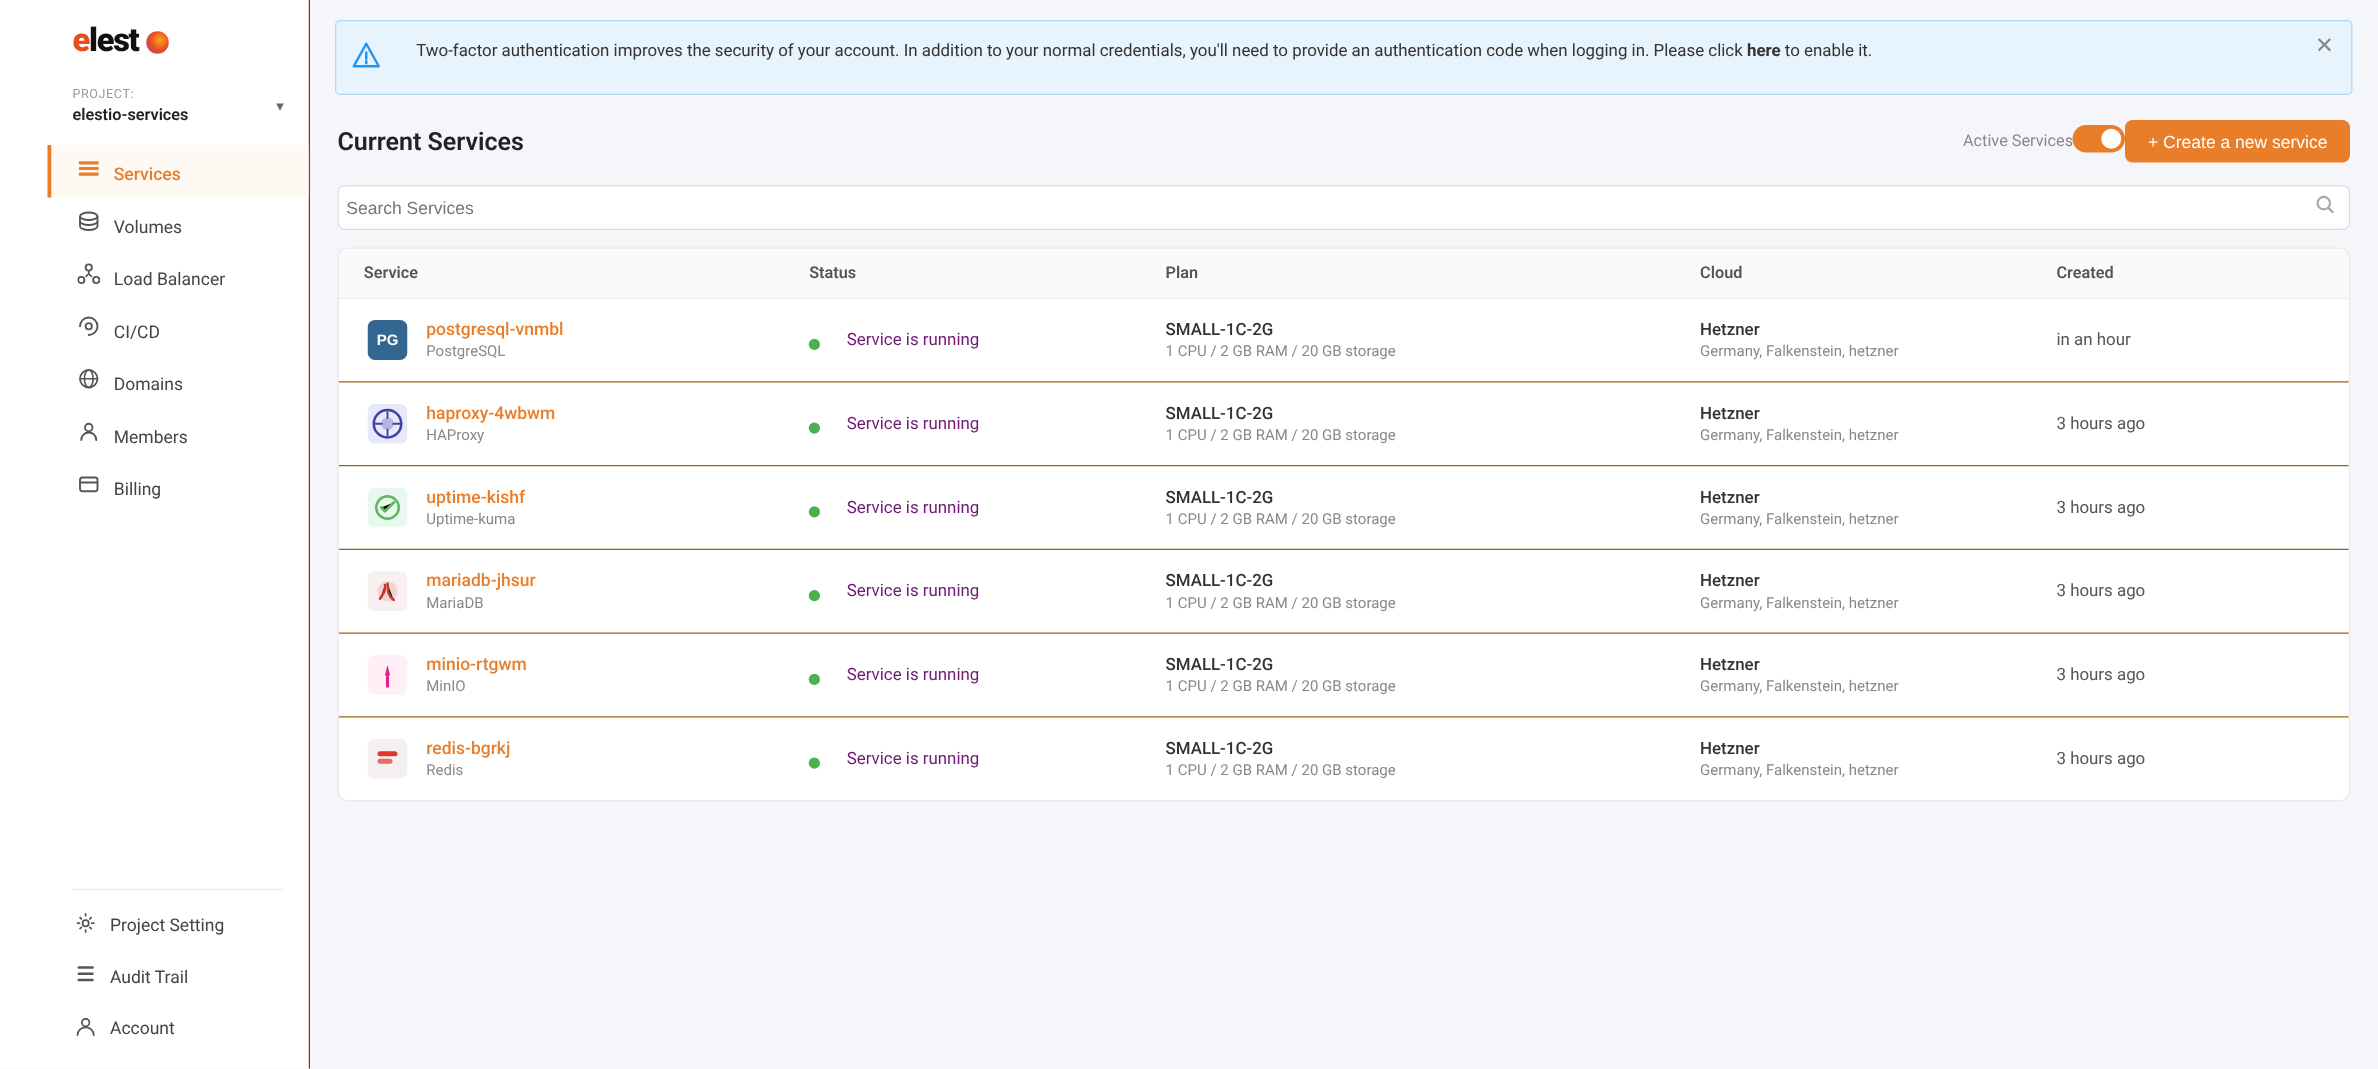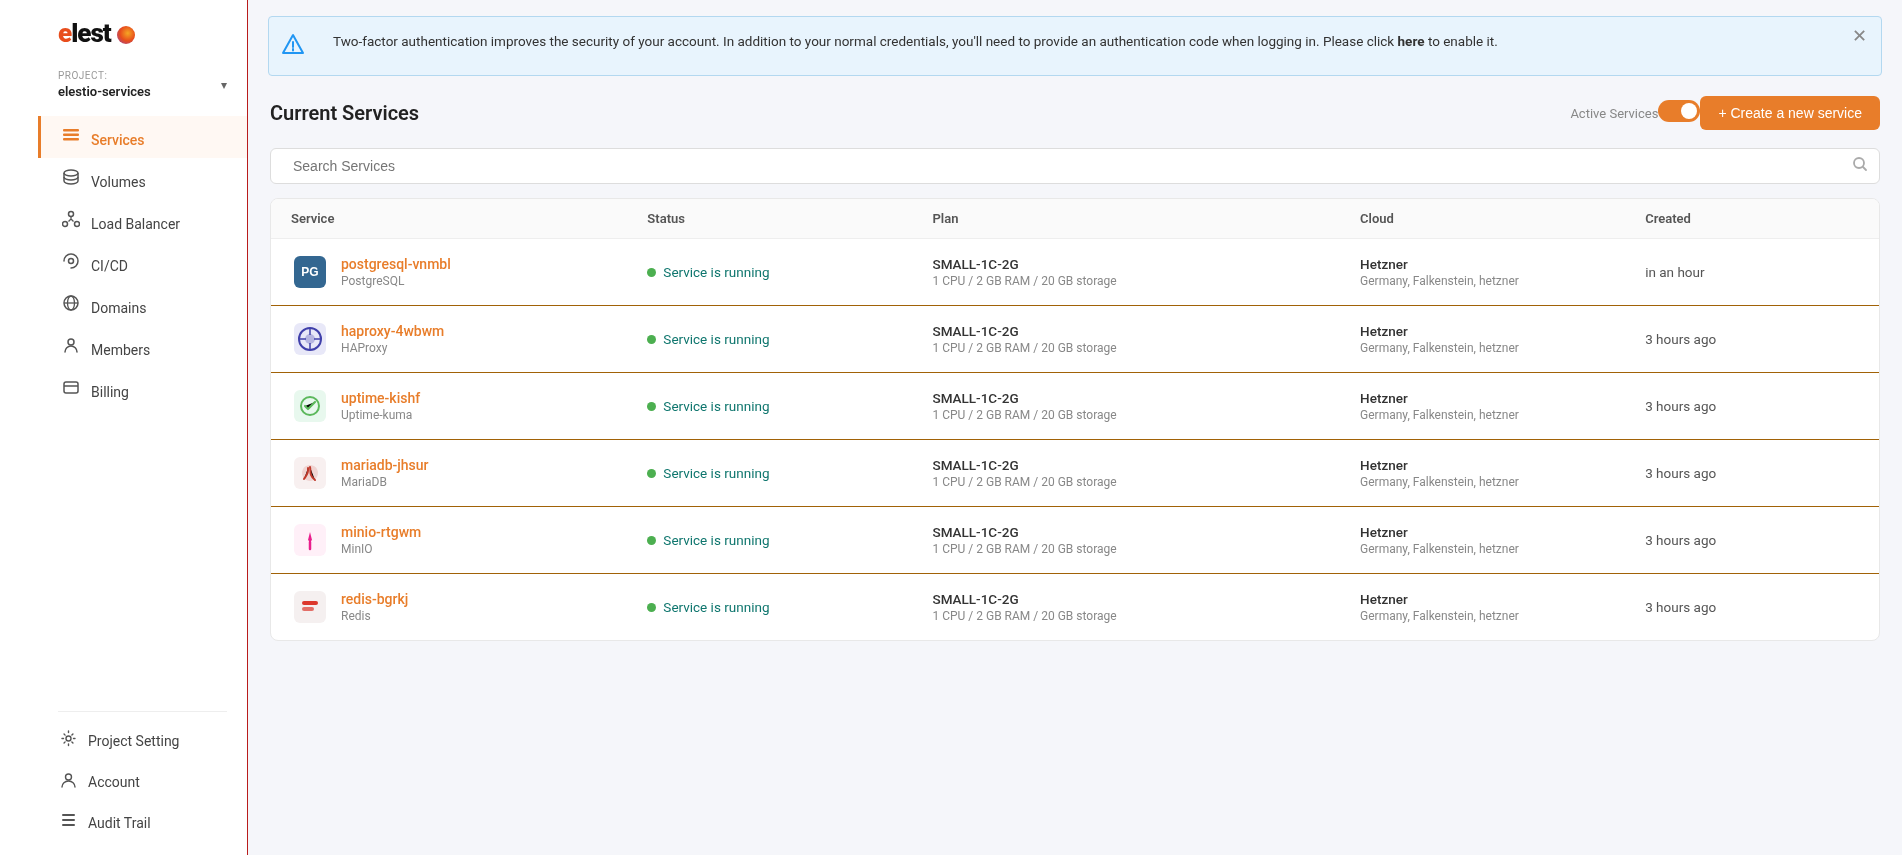--- a/index.html
+++ b/index.html
@@ -138,21 +138,21 @@
 
     
     .search-wrap {
       margin: 8px 22px 14px 22px;
       position: relative;
     }
     .search-input {
       width: 100%;
       border: 1px solid #ddd;
       border-radius: 6px;
-      padding: 9px 38px 9px 22px;
+      padding: 9px 38px 9px 6px;
       font-size: 14px;
       color: #333;
       background: #fff;
       outline: none;
     }
     .search-icon-btn {
       position: absolute; right: 12px; top: 50%; transform: translateY(-50%);
       background: none; border: none; cursor: pointer; color: #aaa; font-size: 16px;
     }
 
@@ -190,21 +190,21 @@
       width: 38px; height: 38px;
       border-radius: 8px;
       display: flex; align-items: center; justify-content: center;
       font-size: 22px;
       flex-shrink: 0;
       overflow: hidden;
     }
     .service-name { font-size: 14px; font-weight: 500; color: #e87d2a; }
     .service-type { font-size: 12px; color: #888; margin-top: 2px; }
 
-    .status-cell { display: flex; align-items: center; gap: 7px; font-size: 13.5px; color: #0f766e; }
+    .status-cell { display: flex; align-items: flex-end; gap: 21px; font-size: 13.5px; color: #701a75; }
     .status-dot { width: 9px; height: 9px; border-radius: 50%; background: #4caf50; flex-shrink: 0; }
 
     .plan-cell {}
     .plan-name { font-size: 13.5px; color: #333; font-weight: 500; }
     .plan-detail { font-size: 12px; color: #888; margin-top: 2px; }
 
     .cloud-cell {}
     .cloud-name { font-size: 13.5px; color: #333; font-weight: 500; }
     .cloud-detail { font-size: 12px; color: #888; margin-top: 2px; }
 
@@ -307,35 +307,35 @@
         <svg width="17" height="17" viewBox="0 0 17 17" fill="none">
             <circle cx="8.5" cy="8.5" r="2.5" stroke="#555" stroke-width="1.4"></circle>
             <path d="M8.5 1v1.5M8.5 14v1.5M15 8.5h-1.5M3.5 8.5H2M12.95 4.05l-1.06 1.06M5.12 11.88l-1.07 1.07M12.95 12.95l-1.06-1.06M5.12 5.12l-1.07-1.07" stroke="#555" stroke-width="1.4" stroke-linecap="round"></path>
           </svg>
       </span>
       <span>Project Setting</span>
     </div>
     <div class="nav-item-bottom">
       <span class="nav-icon">
         <svg width="17" height="17" viewBox="0 0 17 17" fill="none">
-            <circle cx="8.5" cy="6" r="3" stroke="#555" stroke-width="1.4"></circle>
-            <path d="M2 16c0-3.314 2.91-6 6.5-6s6.5 2.686 6.5 6" stroke="#555" stroke-width="1.4" stroke-linecap="round"></path>
-          </svg>
-      </span>
-      <span>Account</span>
-    </div>
-    <div class="nav-item-bottom">
-      <span class="nav-icon">
-        <svg width="17" height="17" viewBox="0 0 17 17" fill="none">
             <rect x="2" y="2" width="13" height="2" rx="1" fill="#555"></rect>
             <rect x="2" y="7" width="13" height="2" rx="1" fill="#555"></rect>
             <rect x="2" y="12" width="13" height="2" rx="1" fill="#555"></rect>
           </svg>
       </span>
       <span>Audit Trail</span>
+    </div>
+    <div class="nav-item-bottom">
+      <span class="nav-icon">
+        <svg width="17" height="17" viewBox="0 0 17 17" fill="none">
+            <circle cx="8.5" cy="6" r="3" stroke="#555" stroke-width="1.4"></circle>
+            <path d="M2 16c0-3.314 2.91-6 6.5-6s6.5 2.686 6.5 6" stroke="#555" stroke-width="1.4" stroke-linecap="round"></path>
+          </svg>
+      </span>
+      <span>Account</span>
     </div>
   </div>
 </div>
 
 <div class="main">
 
   <div class="banner">
     <span class="banner-icon">
       <svg width="24" height="24" viewBox="0 0 24 24" fill="none">
           <path d="M12 3L2 21h20L12 3z" stroke="#2196f3" stroke-width="2" stroke-linejoin="round"></path>

